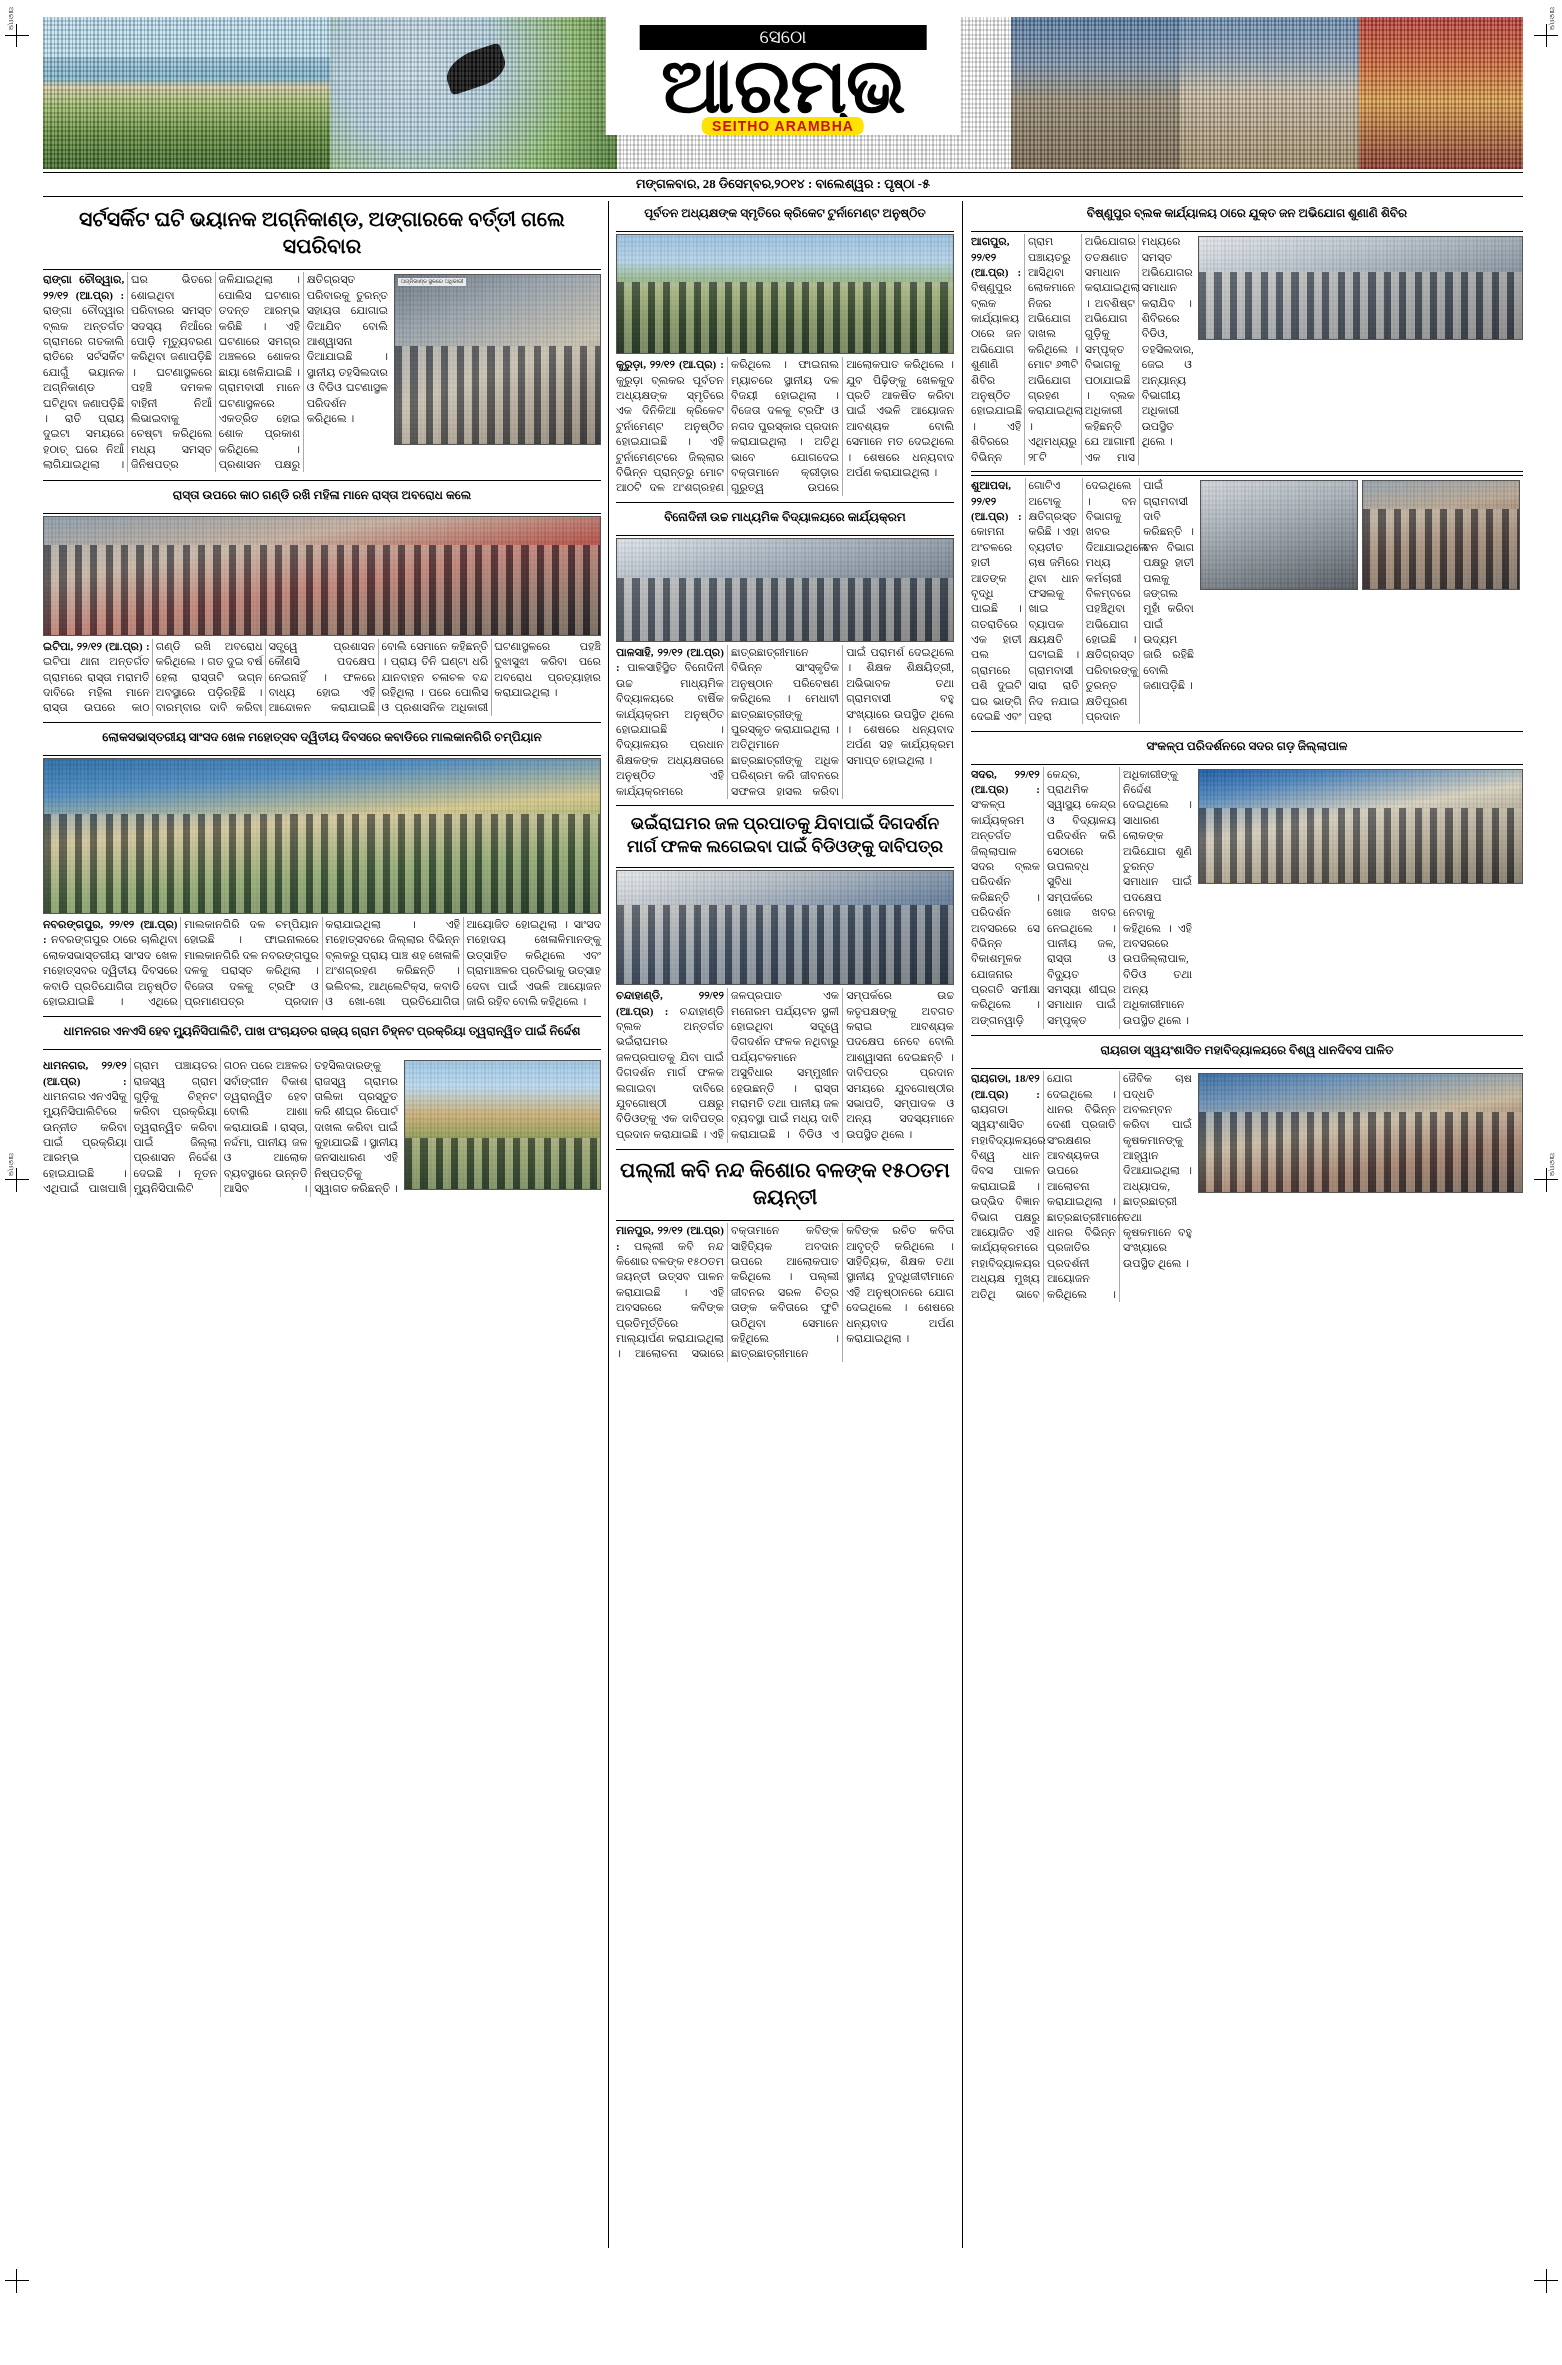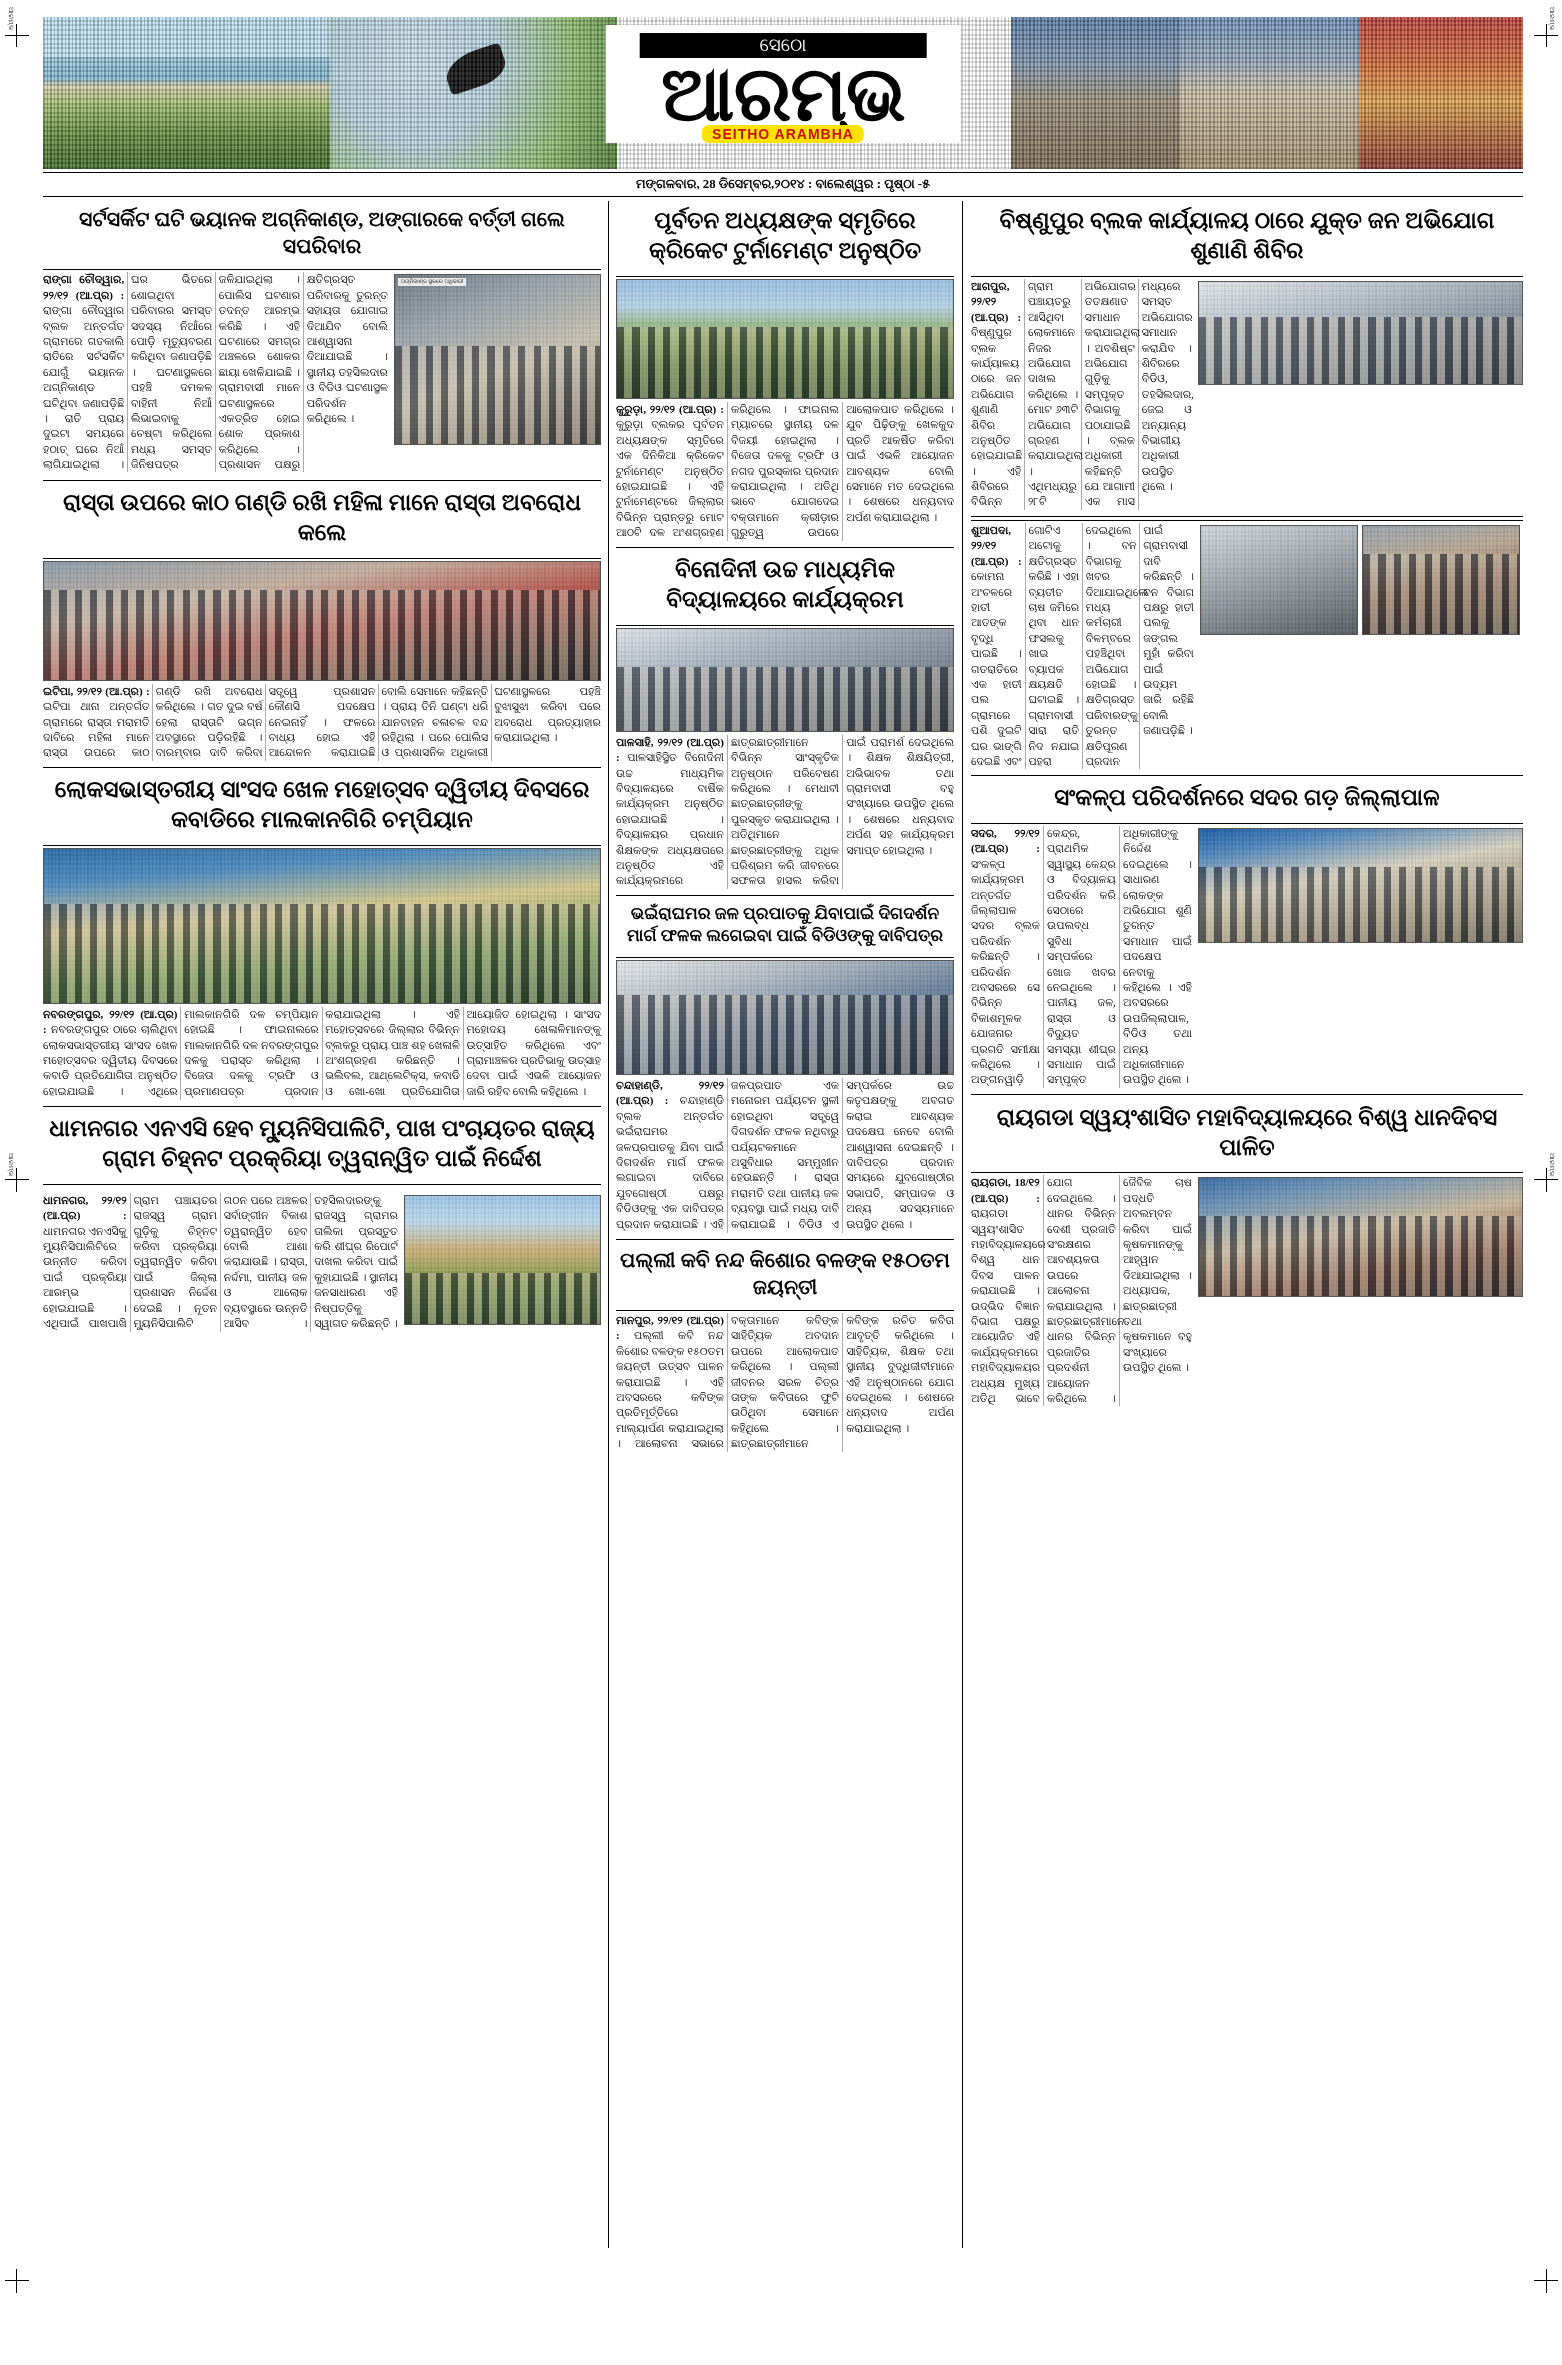--- a/index.html
+++ b/index.html
@@ -35,21 +35,21 @@
   .mh-bird:after{content:"";position:absolute;left:40%;top:22%;width:61px;height:36px;
       background:#111;border-radius:60% 10% 50% 10%;transform:rotate(-18deg);}
   .mh-logo-gap{flex:1;background:#fff;}
   .mh-temple1{width:169px;background:
       linear-gradient(#5a7fa8 0%,#7e96b0 30%,#9b8f78 55%,#7b6a52 100%);}
   .mh-temple2{width:179px;background:
       linear-gradient(#6f92b8 0%,#93a7bd 28%,#cdbfa6 50%,#a28f6d 100%);}
   .mh-dance{width:164px;background:
       linear-gradient(#c0403a 0%,#d46a3a 30%,#e0a24c 55%,#8d3b2e 100%);}
 
-  .mh-center{position:absolute;left:50%;top:8px;transform:translateX(-50%);
+  .mh-center{position:absolute;left:50%;top:0;transform:translateX(-50%);
       width:328px;text-align:center;background:#fff;padding:0 13.3px;}
   .mh-sethu{background:#000;color:#fff;font-size:18.4px;line-height:1.25;
       margin:7.2px 20.5px 0 20.5px;padding:1px 0;font-family:"Liberation Serif",serif;}
   .mh-title{font-size:76px;font-weight:bold;line-height:1.0;letter-spacing:-1px;
       color:#000;margin-top:-2px;font-family:"Liberation Serif",serif;}
   .mh-eng{display:inline-block;background:#ffe200;color:#cc1111;font-weight:bold;
       font-size:14px;letter-spacing:1px;padding:1px 10.2px;border-radius:7.2px;
       font-family:"Liberation Sans",sans-serif;margin-top:-13.3px;position:relative;z-index:3;}
 
   .dateline{position:absolute;left:43px;top:172px;width:1480px;
@@ -61,21 +61,21 @@
   .cols{position:absolute;left:43px;top:201px;width:1480px;height:2049px;}
   .col{position:absolute;top:0;}
   .colA{left:0;width:558px;}
   .colB{left:573px;width:338px;}
   .colC{left:928px;width:552px;}
   .vrule{position:absolute;top:0;width:1px;height:2047px;background:#000;}
   .vr1{left:565px;} .vr2{left:919px;}
 
   h2.hl{font-size:20.5px;font-weight:bold;text-align:center;line-height:1.32;
       margin:0;padding:5.1px 0 6.1px 0;}
-  h2.hl.sm{font-size:23px;}
+  h2.hl.sm{font-size:12px;}
   h2.hl.xsm{font-size:17px;}
   .rule{border:0;border-top:1.5px solid #000;margin:3.1px 0 2px 0;}
   .rule.thin{border-top:1px solid #000;}
 
   .body{font-size:11px;line-height:1.40;text-align:justify;
       font-family:"Liberation Serif",serif;}
   .body p{margin:0 0 2px 0;}
   .c2{column-count:2;column-gap:8.2px;column-rule:0.5px solid #aaa;}
   .c3{column-count:3;column-gap:7.2px;column-rule:0.5px solid #aaa;}
   .c4{column-count:4;column-gap:6.7px;column-rule:0.5px solid #aaa;}

